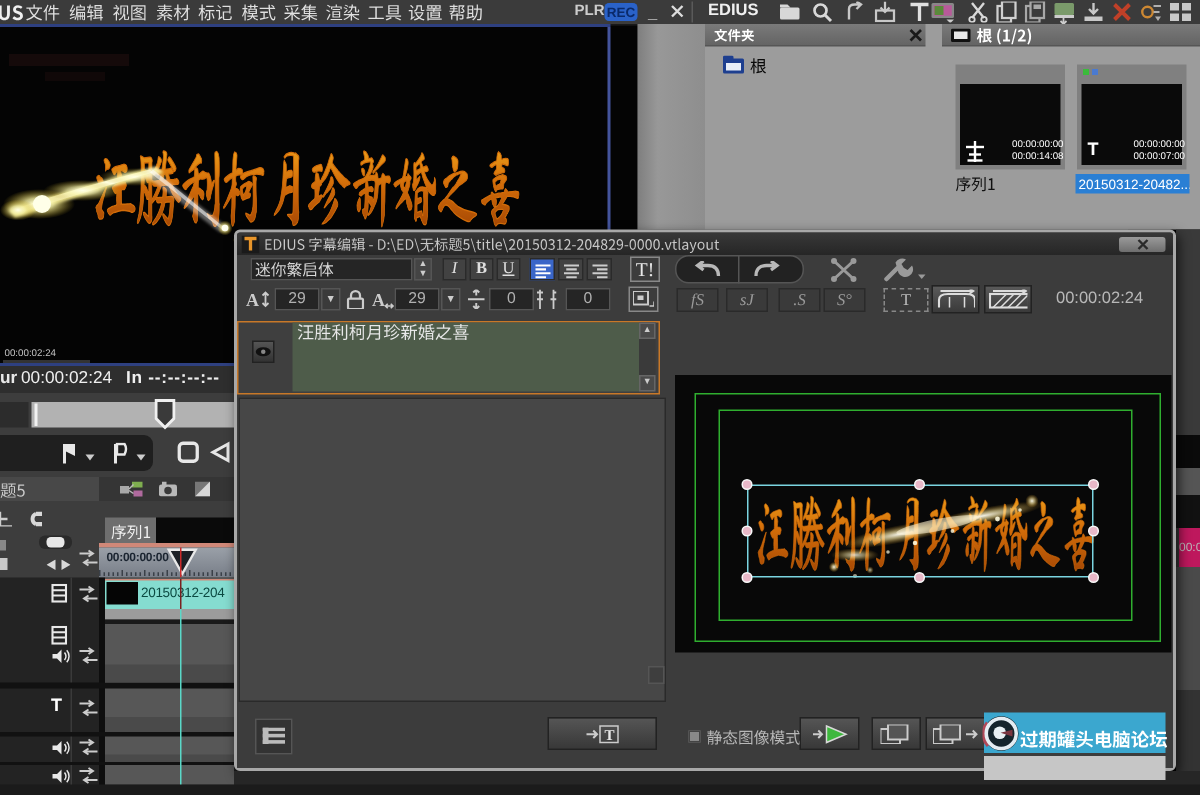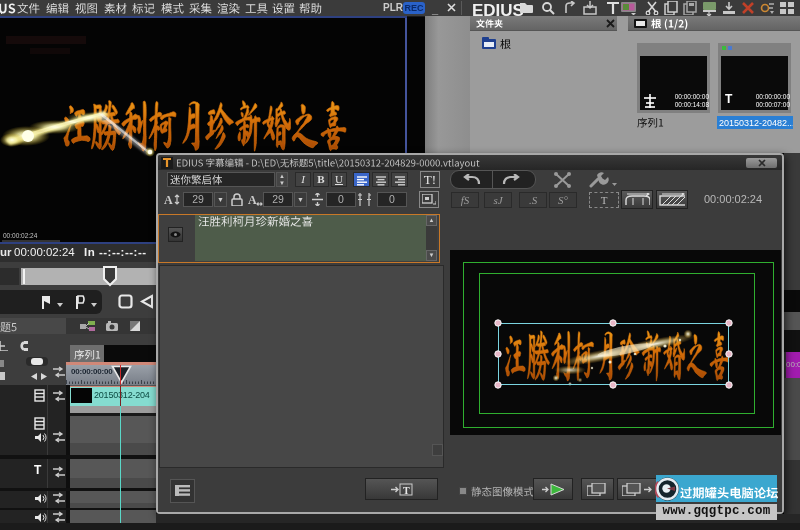--- a/index.html
+++ b/index.html
@@ -66,21 +66,21 @@
         <path d="M3.2 -9.7V-8.8H0.8V-8.1H3.2V-7.2H1V-6.5H3.2V-6.3C3.2 -6.1 3.1 -5.9 3.1 -5.6H0.6V-4.9H2.7C2.4 -4.4 1.8 -3.9 0.8 -3.6C1 -3.4 1.3 -3.1 1.4 -3C2.7 -3.4 3.3 -4.2 3.7 -4.9H6.2V-5.6H4C4 -5.9 4 -6.1 4 -6.3V-6.5H5.9V-7.2H4V-8.1H6.1V-8.8H4V-9.7ZM6.7 -9.2V-3.5H7.5V-8.4H9.5C9.2 -7.9 8.8 -7.4 8.4 -6.9C9.5 -6.3 9.8 -5.8 9.8 -5.4C9.8 -5.1 9.8 -5 9.5 -4.9C9.4 -4.8 9.2 -4.8 9.1 -4.8C8.7 -4.7 8.3 -4.8 7.8 -4.8C8 -4.6 8.1 -4.3 8.1 -4.1C8.5 -4 9 -4 9.4 -4.1C9.7 -4.1 9.9 -4.2 10.1 -4.3C10.5 -4.5 10.7 -4.8 10.7 -5.3C10.7 -5.8 10.3 -6.4 9.4 -7C9.8 -7.6 10.3 -8.3 10.8 -8.9L10.2 -9.2L10 -9.2ZM1.7 -3V0.3H2.6V-2.2H5.3V0.9H6.2V-2.2H9.1V-0.7C9.1 -0.5 9 -0.5 8.8 -0.5C8.6 -0.5 8 -0.5 7.2 -0.5C7.3 -0.3 7.5 0 7.5 0.3C8.5 0.3 9.1 0.3 9.5 0.1C9.8 0 10 -0.2 10 -0.6V-3H6.2V-3.9H5.3V-3Z M18.8 -9.7C18.8 -8.8 18.8 -7.9 18.8 -7H16.9V-6.2H18.7C18.6 -3.4 18 -1.1 15.8 0.3C16 0.4 16.3 0.7 16.4 0.9C18.7 -0.6 19.4 -3.2 19.6 -6.2H21.3C21.2 -2 21.1 -0.5 20.8 -0.1C20.7 0 20.6 0 20.4 0C20.1 0 19.6 0 18.9 -0C19 0.2 19.1 0.6 19.2 0.8C19.8 0.9 20.4 0.9 20.7 0.8C21.1 0.8 21.4 0.7 21.6 0.4C22 -0.1 22.1 -1.8 22.2 -6.6C22.2 -6.7 22.2 -7 22.2 -7H19.6C19.6 -7.9 19.6 -8.8 19.6 -9.7ZM11.9 -1.1 12.1 -0.2C13.4 -0.5 15.4 -1 17.2 -1.4L17.1 -2.2L16.5 -2V-9.1H12.7V-1.3ZM13.5 -1.4V-3.4H15.7V-1.9ZM13.5 -5.9H15.7V-4.2H13.5ZM13.5 -6.6V-8.3H15.7V-6.6Z" fill="#e0e0e0"></path>
       </g>
     </svg>
 <div class="abs" style="left:383px;top:2px;width:20px;height:12px;color:#ccc;font-size:10px;font-weight:bold">PLR</div>
 <div class="abs" style="left:403px;top:2px;width:22px;height:12px;background:#2a62c8;border-radius:3px;color:#0a2a6a;font-size:9px;font-weight:bold;text-align:center;line-height:12px">REC</div>
 <div class="abs" style="left:432px;top:3px;width:10px;height:9px;color:#ddd;font-size:11px;font-weight:bold">_</div>
 <svg class="abs" style="left:447px;top:3px" width="9" height="9">
       <path d="M1 1 L8 8 M8 1 L1 8" stroke="#ddd" stroke-width="1.6"></path>
     </svg>
 <div class="abs" style="left:461px;top:1px;width:1px;height:14px;background:#5a5a5a"></div>
-<div class="abs" style="left:472px;top:1px;width:60px;height:14px;color:#f0f0f0;font-size:17px;font-weight:bold">EDIUS</div>
+<div class="abs" style="left:472px;top:1px;width:60px;height:14px;color:#f0f0f0;font-size:11px;font-weight:bold">EDIUS</div>
 <svg class="abs" style="left:519px;top:1px" width="16" height="14">
       <rect x="1" y="4" width="13" height="8" rx="1" fill="#d8d8d8"></rect>
       <path d="M1 4 L1 2 L6 2 L8 4" fill="#d8d8d8"></path>
     </svg>
 <svg class="abs" style="left:541px;top:1px" width="16" height="14">
       <circle cx="6" cy="6" r="4" fill="none" stroke="#d8d8d8" stroke-width="1.8"></circle>
       <line x1="9" y1="9" x2="13" y2="13" stroke="#d8d8d8" stroke-width="2"></line>
     </svg>
 <svg class="abs" style="left:563px;top:1px" width="16" height="14">
       <path d="M3 12 L3 5 Q3 2 7 2 L10 2 M8 0 L11 2 L8 5" stroke="#c8c8c8" stroke-width="1.6" fill="none"></path>
@@ -235,21 +235,21 @@
 <div class="abs" style="left:728px;top:46px;width:4px;height:4px;background:#4a7ad0"></div>
 <div class="abs" style="left:721px;top:56px;width:67px;height:54px;background:#0a0a0a"></div>
 <div class="abs" style="left:725px;top:93px;width:14px;height:13px;color:#fff;font-size:12px;font-weight:bold;line-height:13px">T</div>
 <div class="abs" style="left:740px;top:93px;width:50px;height:16px;color:#fff;font-size:6.5px;line-height:8px;text-align:right;font-family:'Liberation Sans'">00:00:00:00<br>00:00:07:00</div>
 <div class="abs" style="left:717px;top:116px;width:76px;height:13px;background:#2a7fd4"></div>
 <div class="abs" style="left:719px;top:117px;width:74px;height:12px;color:#fff;font-size:9px;line-height:12px;white-space:nowrap;overflow:hidden">20150312-20482...</div>
 <div class="abs" style="left:784px;top:153px;width:16px;height:377px;background:#3a3a3a"></div>
 <div class="abs" style="left:784px;top:290px;width:16px;height:22px;background:#0a0a0a"></div>
 <div class="abs" style="left:784px;top:312px;width:16px;height:18px;background:#555"></div>
 <div class="abs" style="left:784px;top:330px;width:16px;height:22px;background:#111"></div>
-<div class="abs" style="left:786px;top:352px;width:14px;height:26px;background:#a21caf;color:#bbb;font-size:8px;line-height:26px">00:0</div>
+<div class="abs" style="left:786px;top:352px;width:14px;height:26px;background:#be185d;color:#bbb;font-size:8px;line-height:26px">00:0</div>
 <div class="abs" style="left:784px;top:378px;width:16px;height:82px;background:#4a4a4a"></div>
 <div class="abs" style="left:784px;top:460px;width:16px;height:70px;background:#333"></div>
 <div class="abs" style="left:0;top:244px;width:156px;height:76px;background:#3d3d3d"></div>
 <div class="abs" style="left:0;top:244px;width:156px;height:18px;background:#2e2e2e;color:#e8e8e8;font-size:12px"></div>
 <div class="abs" style="left:0;top:246px;width:30px;height:14px;color:#e8e8e8;font-size:11.5px;font-weight:bold">ur</div>
 <div class="abs" style="left:14px;top:246px;width:90px;height:14px;color:#f0f0f0;font-size:11.5px">00:00:02:24</div>
 <div class="abs" style="left:84px;top:246px;width:75px;height:14px;color:#f0f0f0;font-size:11.5px;font-weight:bold;letter-spacing:.5px">In --:--:--:--</div>
 <div class="abs" style="left:0;top:266px;width:156px;height:22px;background:#3d3d3d"></div>
 <div class="abs" style="left:0;top:268px;width:19px;height:17px;background:#2c2c2c"></div>
 <div class="abs" style="left:21px;top:268px;width:135px;height:17px;background:#b2b2b2"></div>
@@ -658,14 +658,13 @@
 <path d="M4 21 A11.5 11.5 0 0 1 3.5 6" stroke="#b04858" stroke-width="3" fill="none"></path>
 <circle cx="12.5" cy="13" r="10" fill="none" stroke="#e4ecf2" stroke-width="2.4"></circle>
 <circle cx="11.5" cy="12.5" r="4.2" fill="#e8f0f4"></circle>
 <polygon points="12,12.5 20,10.5 20,15" fill="#7a3540"></polygon>
 </svg>
 <svg style="position:absolute;left:680px;top:483.5px;overflow:visible" width="102" height="17">
       <g transform="translate(0,13.5)">
         <path d="M0.7 -9.3C1.4 -8.6 2.2 -7.7 2.5 -7.1L3.7 -8C3.3 -8.6 2.5 -9.5 1.8 -10.1ZM4.5 -5.8C5.1 -5 5.8 -3.9 6.1 -3.3L7.4 -4C7 -4.7 6.2 -5.7 5.6 -6.4ZM3.4 -5.9H0.5V-4.5H2V-1.8C1.4 -1.5 0.8 -1.1 0.2 -0.5L1.3 1C1.7 0.3 2.3 -0.5 2.6 -0.5C2.9 -0.5 3.3 -0.1 3.9 0.2C4.8 0.7 5.9 0.8 7.4 0.8C8.7 0.8 10.7 0.7 11.5 0.7C11.6 0.2 11.8 -0.5 12 -1C10.8 -0.8 8.8 -0.7 7.5 -0.7C6.1 -0.7 5 -0.7 4.1 -1.2C3.8 -1.4 3.6 -1.5 3.4 -1.6ZM8.7 -10.4V-8.3H4.1V-6.9H8.7V-2.9C8.7 -2.7 8.6 -2.6 8.4 -2.6C8.1 -2.6 7.2 -2.6 6.4 -2.6C6.6 -2.2 6.9 -1.6 6.9 -1.2C8.1 -1.2 8.9 -1.2 9.5 -1.4C10 -1.6 10.2 -2 10.2 -2.9V-6.9H11.7V-8.3H10.2V-10.4Z M14.2 -1.7C13.8 -1 13.2 -0.2 12.6 0.3C12.9 0.5 13.5 0.9 13.8 1.1C14.4 0.5 15.1 -0.4 15.6 -1.3ZM22.4 -8.6V-7.1H20.6V-8.6ZM16 -1.2C16.5 -0.6 17.1 0.2 17.4 0.7L18.4 0.1L18.3 0.3C18.6 0.4 19.2 0.9 19.4 1.1C20.1 0 20.4 -1.5 20.5 -3H22.4V-0.5C22.4 -0.4 22.3 -0.3 22.2 -0.3C22 -0.3 21.4 -0.3 20.9 -0.3C21 0 21.2 0.7 21.3 1.1C22.2 1.1 22.8 1.1 23.3 0.8C23.7 0.6 23.8 0.2 23.8 -0.5V-9.9H19.2V-5.4C19.2 -3.8 19.2 -1.7 18.5 -0.1C18.2 -0.6 17.6 -1.3 17.1 -1.8ZM22.4 -5.8V-4.3H20.6L20.6 -5.4V-5.8ZM16.6 -10.3V-9H15.1V-10.3H13.8V-9H12.8V-7.7H13.8V-3.1H12.7V-1.8H18.8V-3.1H18V-7.7H18.8V-9H18V-10.3ZM15.1 -7.7H16.6V-7H15.1ZM15.1 -5.9H16.6V-5.1H15.1ZM15.1 -3.9H16.6V-3.1H15.1Z M31.1 -6.9H31.9V-6.2H31.1ZM34.4 -6.9H35.1V-6.2H34.4ZM33.4 -7.8V-5.3H33.5C33.4 -5 33.2 -4.6 33.1 -4.3H32C32.1 -4.6 32.3 -4.8 32.4 -5.1L31.8 -5.3H32.9V-7.8H30.1V-5.3H31C30.7 -4.6 30.2 -3.9 29.7 -3.3V-4.3H28.7V-1.6H28.1V-5H29.8V-6.3H28.1V-7.8H29.6V-9H26.9C27 -9.4 27 -9.8 27.1 -10.2L25.8 -10.5C25.6 -9.2 25.3 -7.8 24.8 -6.9C25.1 -6.8 25.6 -6.5 25.9 -6.3H25V-5H26.9V-1.6H26.3V-4.3H25.3V0.5H26.3V-0.4H28.7V0.2H29.7V-2.5C29.9 -2.3 30.1 -2.1 30.3 -1.9L30.6 -2.3V1.1H31.8V0.7H36.5V-0.3H34.3V-0.7H36V-1.6H34.3V-2H36V-2.9H34.3V-3.3H36.3V-4.3H34.5L34.9 -5L33.8 -5.3H36.2V-7.8ZM26.9 -6.3H26C26.2 -6.7 26.4 -7.2 26.5 -7.8H26.9ZM33 -2V-1.6H31.8V-2ZM33 -2.9H31.8V-3.3H33ZM33 -0.7V-0.3H31.8V-0.7ZM33.8 -10.5V-9.7H32.5V-10.5H31.2V-9.7H29.8V-8.6H31.2V-8H32.5V-8.6H33.8V-8H35.1V-8.6H36.4V-9.7H35.1V-10.5Z M43.5 -1.6C45.2 -0.9 46.8 0.1 47.8 0.9L48.7 -0.2C47.7 -1 46 -2 44.3 -2.7ZM39 -9C40 -8.7 41.2 -8 41.8 -7.5L42.7 -8.7C42 -9.2 40.7 -9.8 39.8 -10.1ZM37.8 -6.7C38.9 -6.3 40.1 -5.6 40.7 -5.1L41.6 -6.2C41 -6.8 39.7 -7.4 38.7 -7.7ZM37.5 -4.9V-3.6H42.5C41.7 -2 40.3 -0.9 37.4 -0.2C37.7 0.2 38.1 0.7 38.2 1.1C41.7 0.2 43.3 -1.4 44.1 -3.6H48.6V-4.9H44.4C44.7 -6.5 44.7 -8.4 44.7 -10.4H43.2C43.2 -8.3 43.2 -6.4 42.9 -4.9Z M54.5 -4.7V-3.5H52.1V-4.7ZM56.1 -4.7H58.5V-3.5H56.1ZM54.5 -6H52.1V-7.2H54.5ZM56.1 -6V-7.2H58.5V-6ZM50.6 -8.7V-1.4H52.1V-2.1H54.5V-1.4C54.5 0.5 55 1 56.7 1C57 1 58.6 1 59 1C60.5 1 61 0.2 61.2 -1.7C60.8 -1.8 60.3 -2 60 -2.2V-8.7H56.1V-10.4H54.5V-8.7ZM59.7 -2.1C59.6 -0.8 59.5 -0.5 58.9 -0.5C58.5 -0.5 57.2 -0.5 56.8 -0.5C56.1 -0.5 56.1 -0.6 56.1 -1.4V-2.1Z M69 -4C68.6 -3.4 68.2 -2.8 67.8 -2.3V-5.5C68.2 -5 68.6 -4.5 69 -4ZM69.8 -2.9C70.2 -2.4 70.5 -1.9 70.7 -1.5L71.6 -2.2V-0.8H67.8V-1.9C68 -1.6 68.4 -1.3 68.5 -1.1C69 -1.6 69.4 -2.2 69.8 -2.9ZM71.6 -6.6V-2.6C71.3 -3 70.9 -3.6 70.5 -4.2C70.9 -5 71.2 -6 71.5 -7L70.2 -7.3C70.1 -6.6 69.9 -5.9 69.6 -5.2C69.2 -5.6 68.9 -6.1 68.6 -6.4L67.8 -5.8V-6.6H66.4V0.6H71.6V1.1H72.9V-6.6ZM68.3 -10C68.5 -9.6 68.8 -9.2 69 -8.7H66.2V-7.4H73.2V-8.7H70.6C70.4 -9.2 70 -10 69.6 -10.5ZM64.7 -8.9V-7.1H63.7V-8.9ZM62.4 -10V-5.5C62.4 -3.7 62.4 -1.3 61.7 0.3C62 0.5 62.6 0.9 62.8 1.2C63.3 0 63.5 -1.6 63.6 -3.1H64.7V-0.5C64.7 -0.3 64.6 -0.3 64.5 -0.3C64.4 -0.3 64 -0.3 63.6 -0.3C63.8 0.1 64 0.7 64 1C64.6 1 65.1 1 65.5 0.7C65.8 0.5 65.9 0.1 65.9 -0.4V-10ZM64.7 -5.9V-4.3H63.7L63.7 -5.5V-5.9Z M74.8 -9.3C75.6 -8.7 76.6 -7.9 77.1 -7.3L78.1 -8.4C77.6 -9 76.5 -9.8 75.8 -10.3ZM83.6 -5.4C82.8 -4.8 81.7 -4.2 80.7 -3.7V-5.8H79.8C80.6 -6.6 81.3 -7.5 81.9 -8.5C82.8 -7.1 83.9 -5.8 85 -4.9C85.2 -5.3 85.7 -5.8 86 -6.1C84.7 -6.9 83.4 -8.4 82.7 -9.8L82.9 -10.2L81.3 -10.5C80.6 -9 79.4 -7.2 77.6 -6C77.9 -5.7 78.4 -5.2 78.6 -4.8C78.8 -5 79 -5.2 79.2 -5.3V-1.2C79.2 0.3 79.7 0.8 81.3 0.8C81.7 0.8 83.2 0.8 83.5 0.8C85 0.8 85.4 0.2 85.5 -1.7C85.2 -1.8 84.6 -2.1 84.2 -2.3C84.1 -0.8 84 -0.6 83.4 -0.6C83.1 -0.6 81.8 -0.6 81.5 -0.6C80.8 -0.6 80.7 -0.7 80.7 -1.2V-2.3C81.9 -2.7 83.4 -3.4 84.6 -4.1ZM74.2 -6.7V-5.2H75.9V-1.4C75.9 -0.7 75.6 -0.2 75.3 0C75.5 0.2 75.9 0.7 76 1C76.3 0.7 76.7 0.4 78.8 -1.4C78.7 -1.7 78.4 -2.3 78.3 -2.7L77.3 -1.9V-6.7Z M91.3 -9.6V-8.2H97.3V-9.6ZM91 0.7C91.4 0.5 92.1 0.4 96.2 -0.1C96.4 0.3 96.5 0.7 96.6 1L98.1 0.5C97.7 -0.6 96.9 -2.3 96.2 -3.5L94.9 -3L95.7 -1.4L92.7 -1.1C93.3 -2.2 94 -3.4 94.5 -4.7H97.9V-6.1H90.7V-4.7H92.7C92.2 -3.3 91.5 -2 91.3 -1.7C91 -1.2 90.8 -0.9 90.5 -0.8C90.7 -0.4 90.9 0.4 91 0.7ZM86.4 -1.7 86.8 -0.2C88 -0.8 89.5 -1.4 90.8 -2.1L90.5 -3.4L89.4 -2.9V-6.2H90.6V-7.6H89.4V-10.3H87.8V-7.6H86.5V-6.2H87.8V-2.3C87.3 -2.1 86.8 -1.9 86.4 -1.7Z" fill="#ffffff"></path>
       </g>
     </svg>
-<div class="abs" style="left:656px;top:502px;width:121px;height:17px;color:#111;font-size:12.5px;font-weight:bold;letter-spacing:.2px;font-family:'Liberation Mono',monospace;line-height:18px;text-align:center">www.gqgtpc.com</div>
 <div class="abs" style="left:0;top:523px;width:800px;height:7px;background:#1b1b1b"></div>
 </div>
 </body></html>

